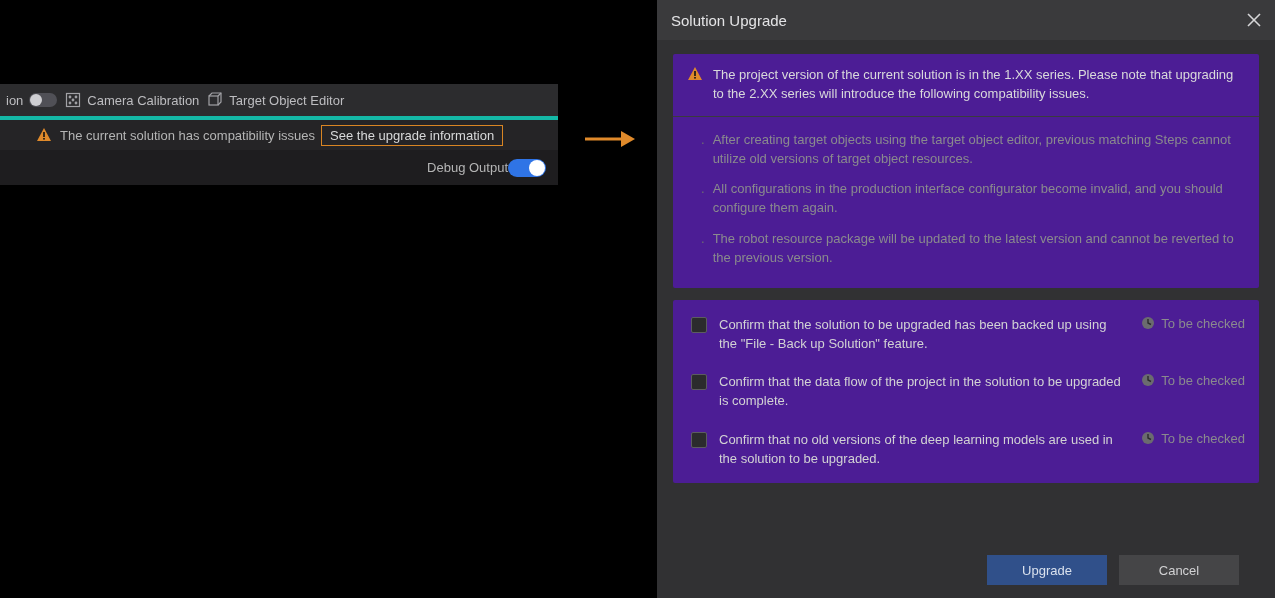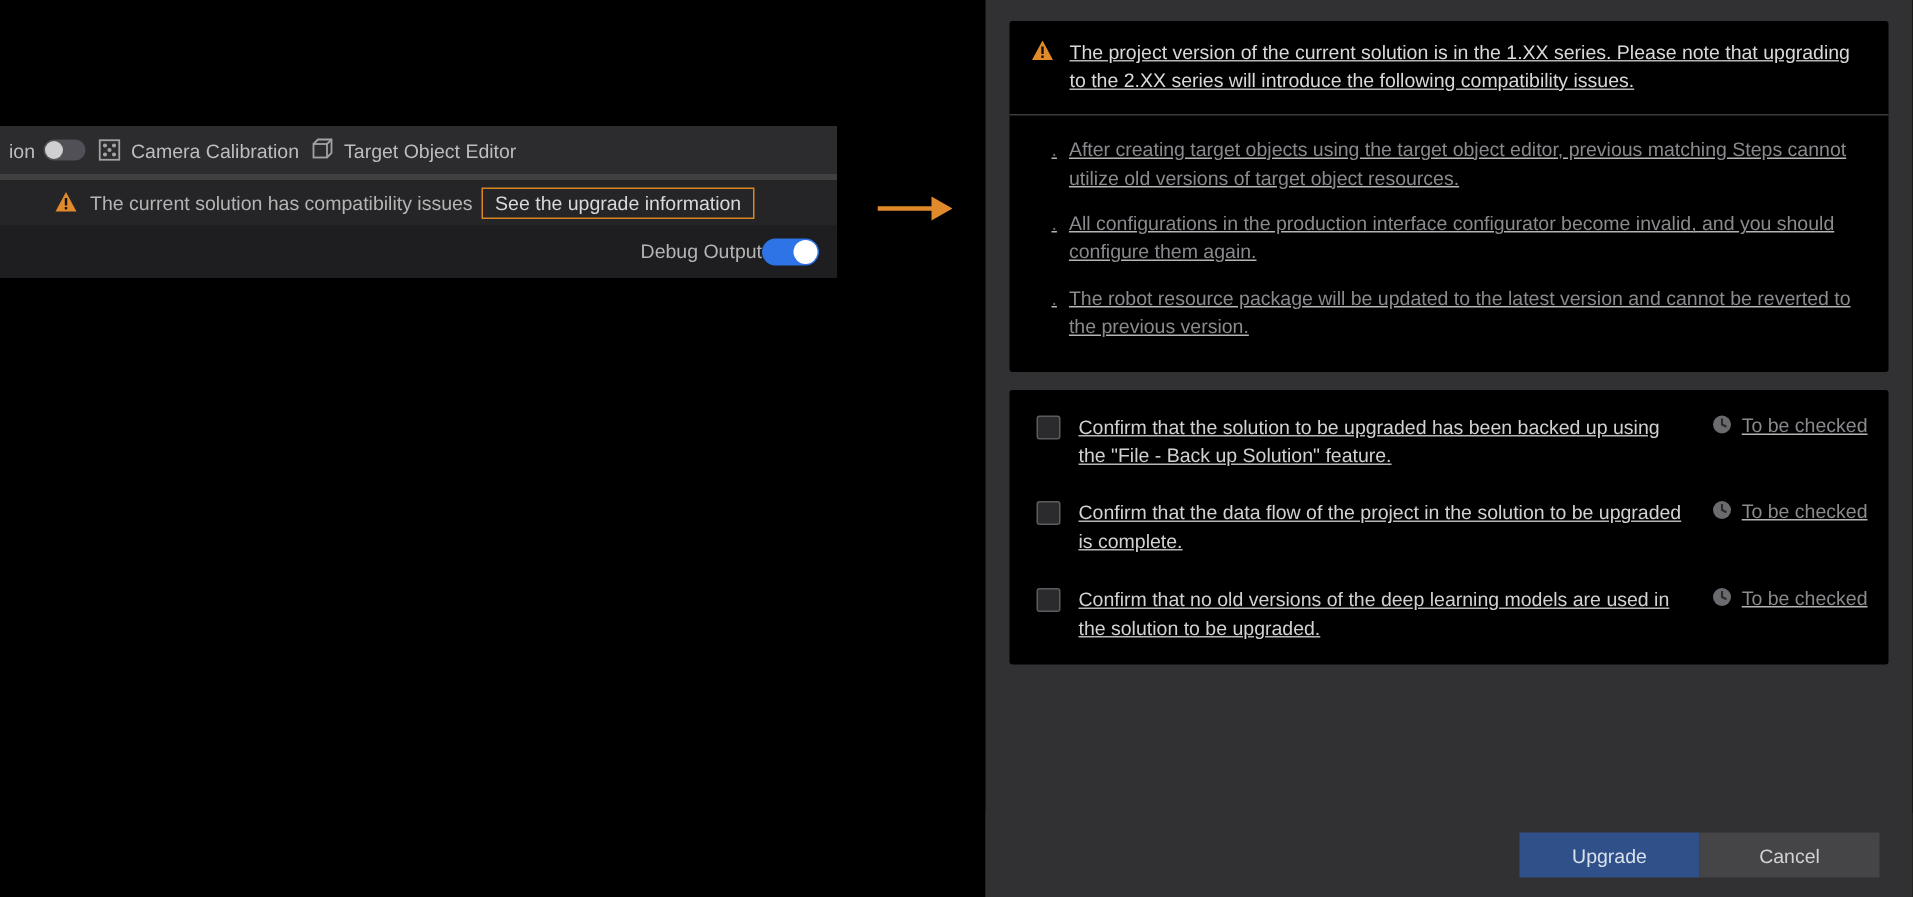--- a/index.html
+++ b/index.html
@@ -12,21 +12,21 @@
     color: #b5b5b5;
     font-size: 13px;
     overflow: hidden;
   }
 
   
   .left-panel {
     position: absolute;
     left: 0; top: 84px;
     width: 558px;
-    background: #404040;
+    background: #14b8a6;
   }
 
   .toolbar {
     display: flex;
     align-items: center;
     height: 32px;
     background: #2c2c2e;
     padding: 0 6px;
     gap: 8px;
   }
@@ -99,24 +99,23 @@
   }
   .close-x { width: 14px; height: 14px; cursor: pointer; }
 
   .dialog-body {
     flex: 1;
     padding: 14px 16px 0 16px;
     overflow: hidden;
   }
 
   .section {
-    background: #000000;
+    background: #4c1d95;
     border-radius: 2px;
     margin-bottom: 12px;
-    text-decoration: underline;
   }
 
   .notice {
     display: flex;
     padding: 12px 14px 0 14px;
     gap: 10px;
     color: #d9d9db;
     line-height: 1.45;
     border-bottom: 1px solid #3b3b3d;
   }
@@ -155,21 +154,22 @@
     white-space: nowrap;
   }
   .clock-icon {
     width: 14px; height: 14px;
   }
 
   .dialog-footer {
     height: 56px;
     background: #313133;
     display: flex; align-items: center; justify-content: flex-end;
-    padding: 0 22px;
+    gap: 12px;
+    padding: 0 36px;
   }
   .btn {
     min-width: 120px; height: 30px;
     display: flex; align-items: center; justify-content: center;
     font-size: 13px;
     border: none; cursor: pointer;
   }
   .btn.primary { background: #30508a; color: #d9e1ed; }
   .btn.secondary { background: #454547; color: #d2d2d4; }
 
@@ -236,20 +236,29 @@
 
 <div class="arrow">
   <svg viewBox="0 0 50 22" width="50" height="22">
     <line x1="0" y1="11" x2="38" y2="11" stroke="#e08a2b" stroke-width="3"></line>
     <path d="M36 3 L50 11 L36 19 Z" fill="#e08a2b"></path>
   </svg>
 </div>
 
 <div class="dialog">
 
+  <div class="dialog-header">
+    <span>Solution Upgrade</span>
+    <span class="close-x">
+      <svg viewBox="0 0 14 14" width="14" height="14" stroke="#d6d6d8" stroke-width="1.6">
+        <line x1="1" y1="1" x2="13" y2="13"></line>
+        <line x1="13" y1="1" x2="1" y2="13"></line>
+      </svg>
+    </span>
+  </div>
 
   <div class="dialog-body">
 
     <div class="section">
       <div class="notice">
         <span class="tri-warn">
           <svg viewBox="0 0 16 16" width="16" height="16">
             <path d="M8 1 L15 14 L1 14 Z" fill="#e08a2b"></path>
             <rect x="7.2" y="5" width="1.6" height="5" fill="#111"></rect>
             <rect x="7.2" y="11" width="1.6" height="1.6" fill="#111"></rect>

